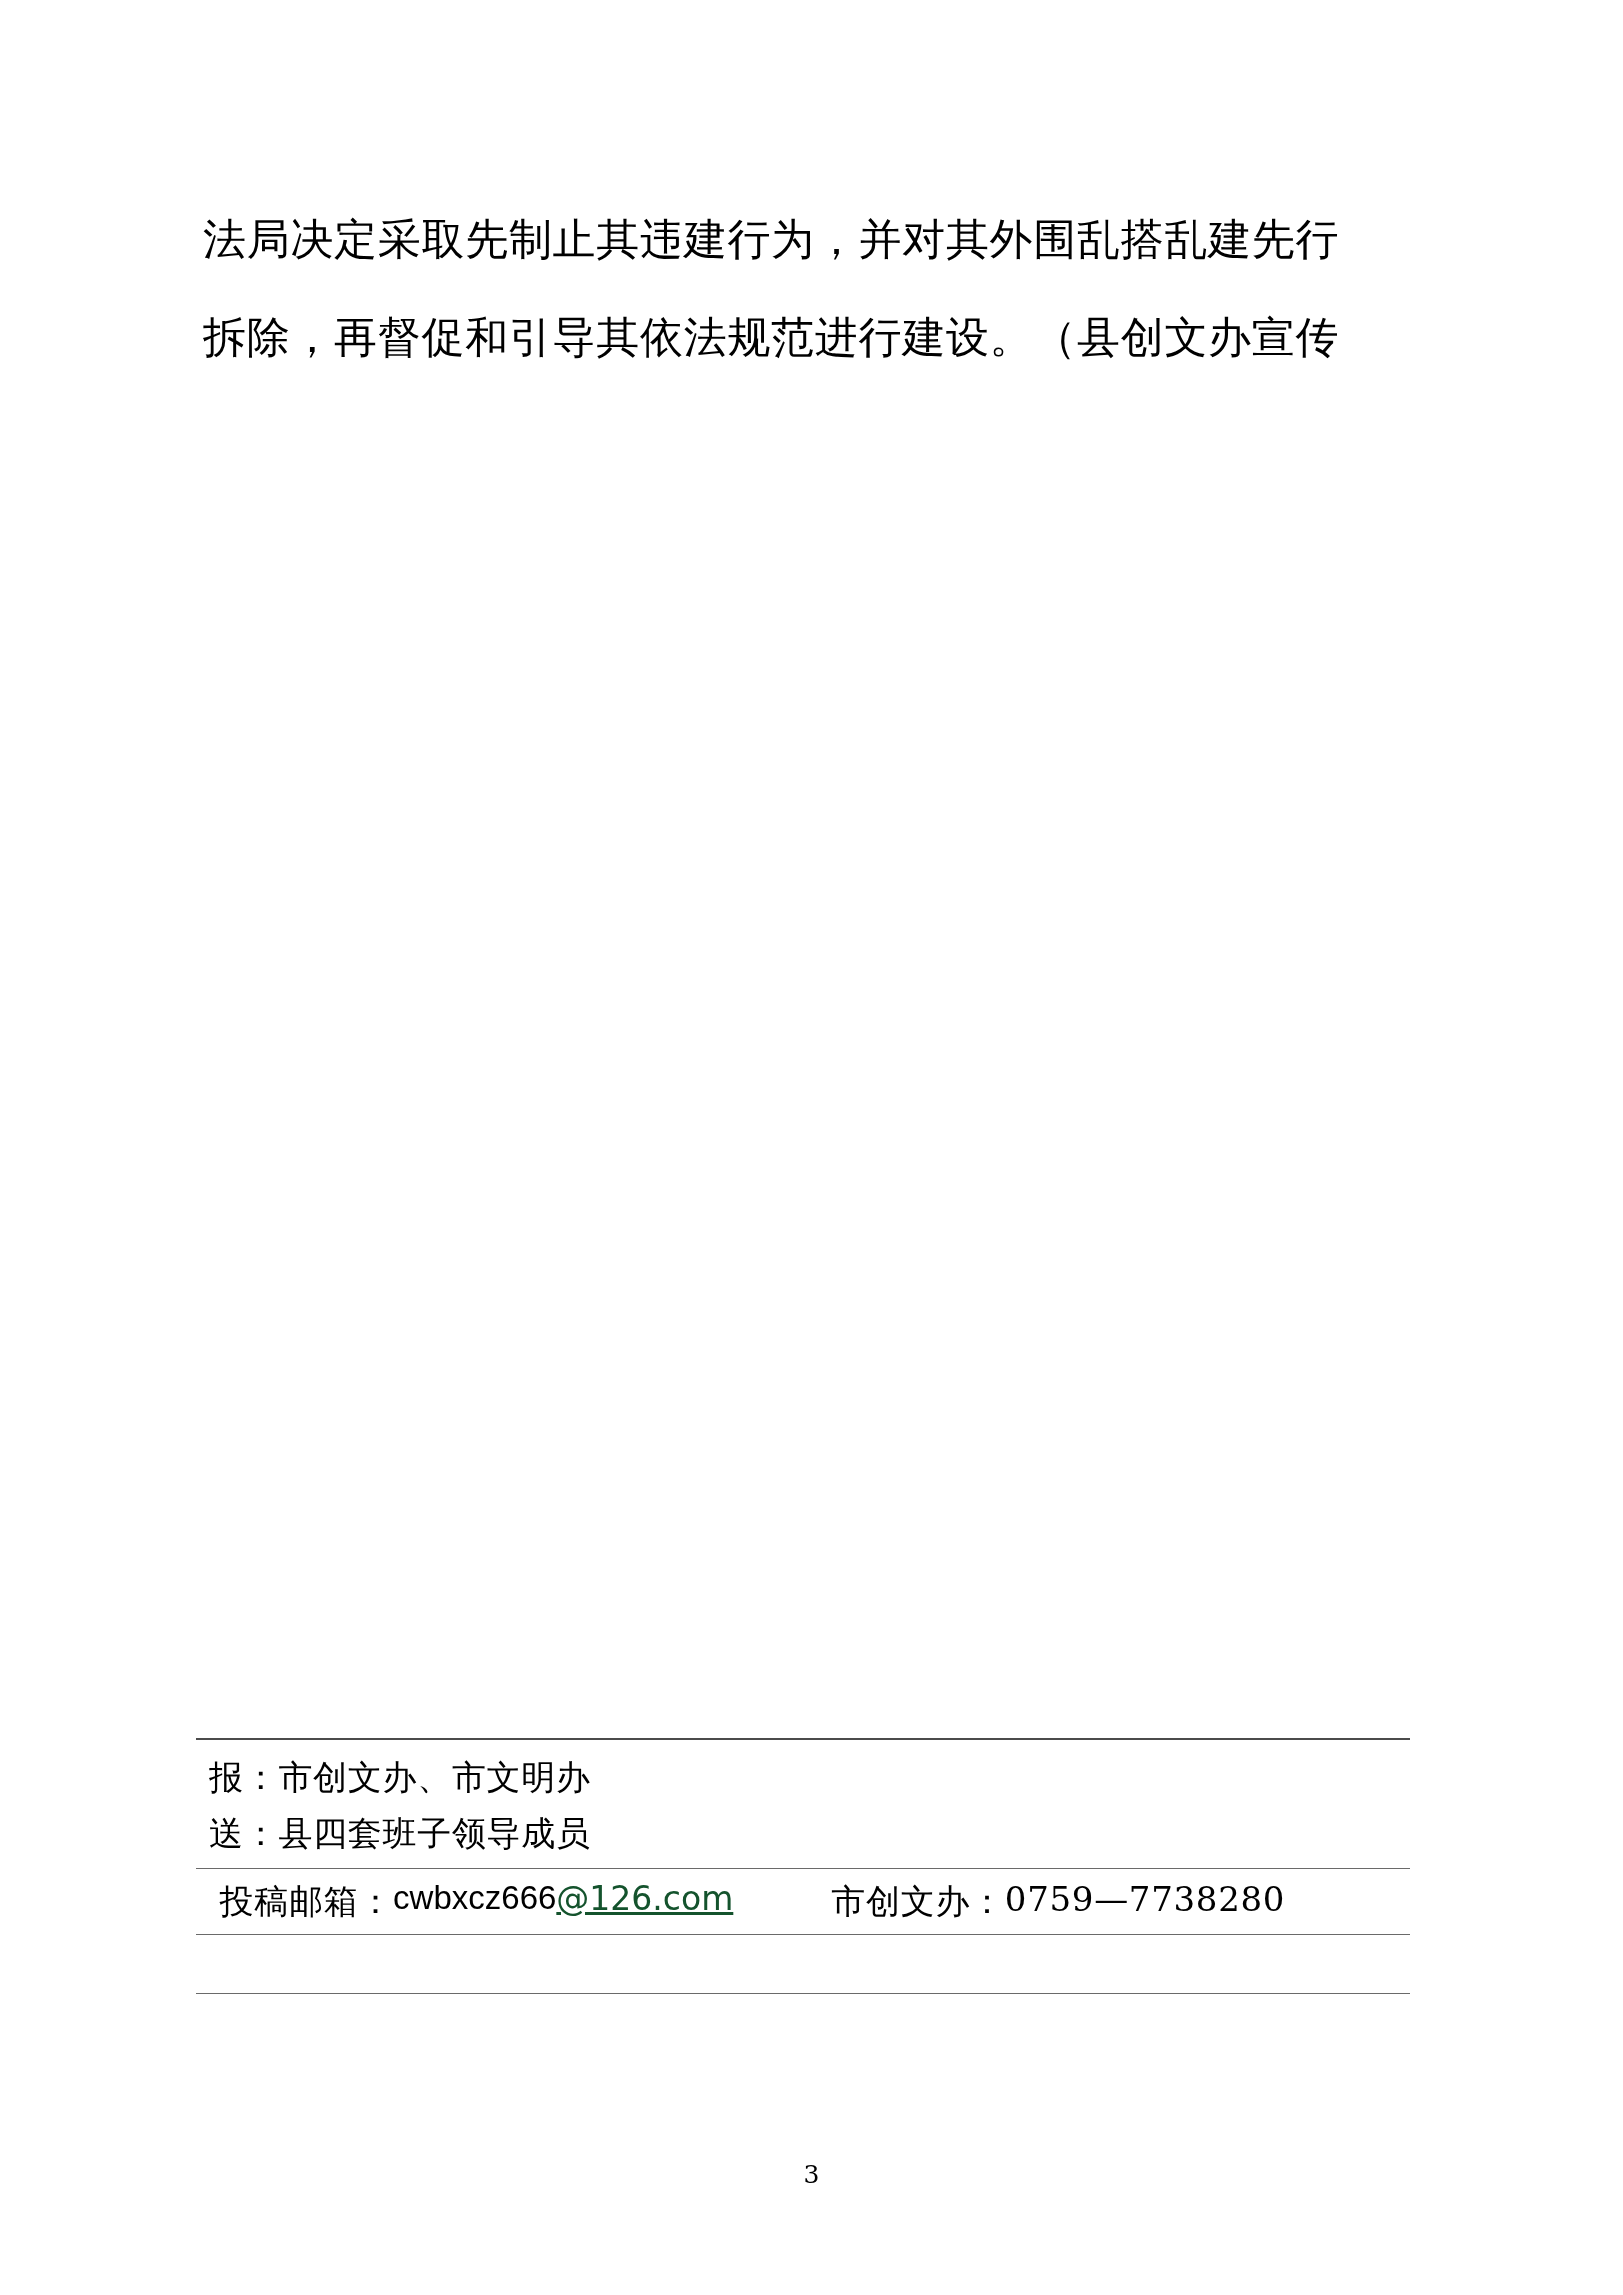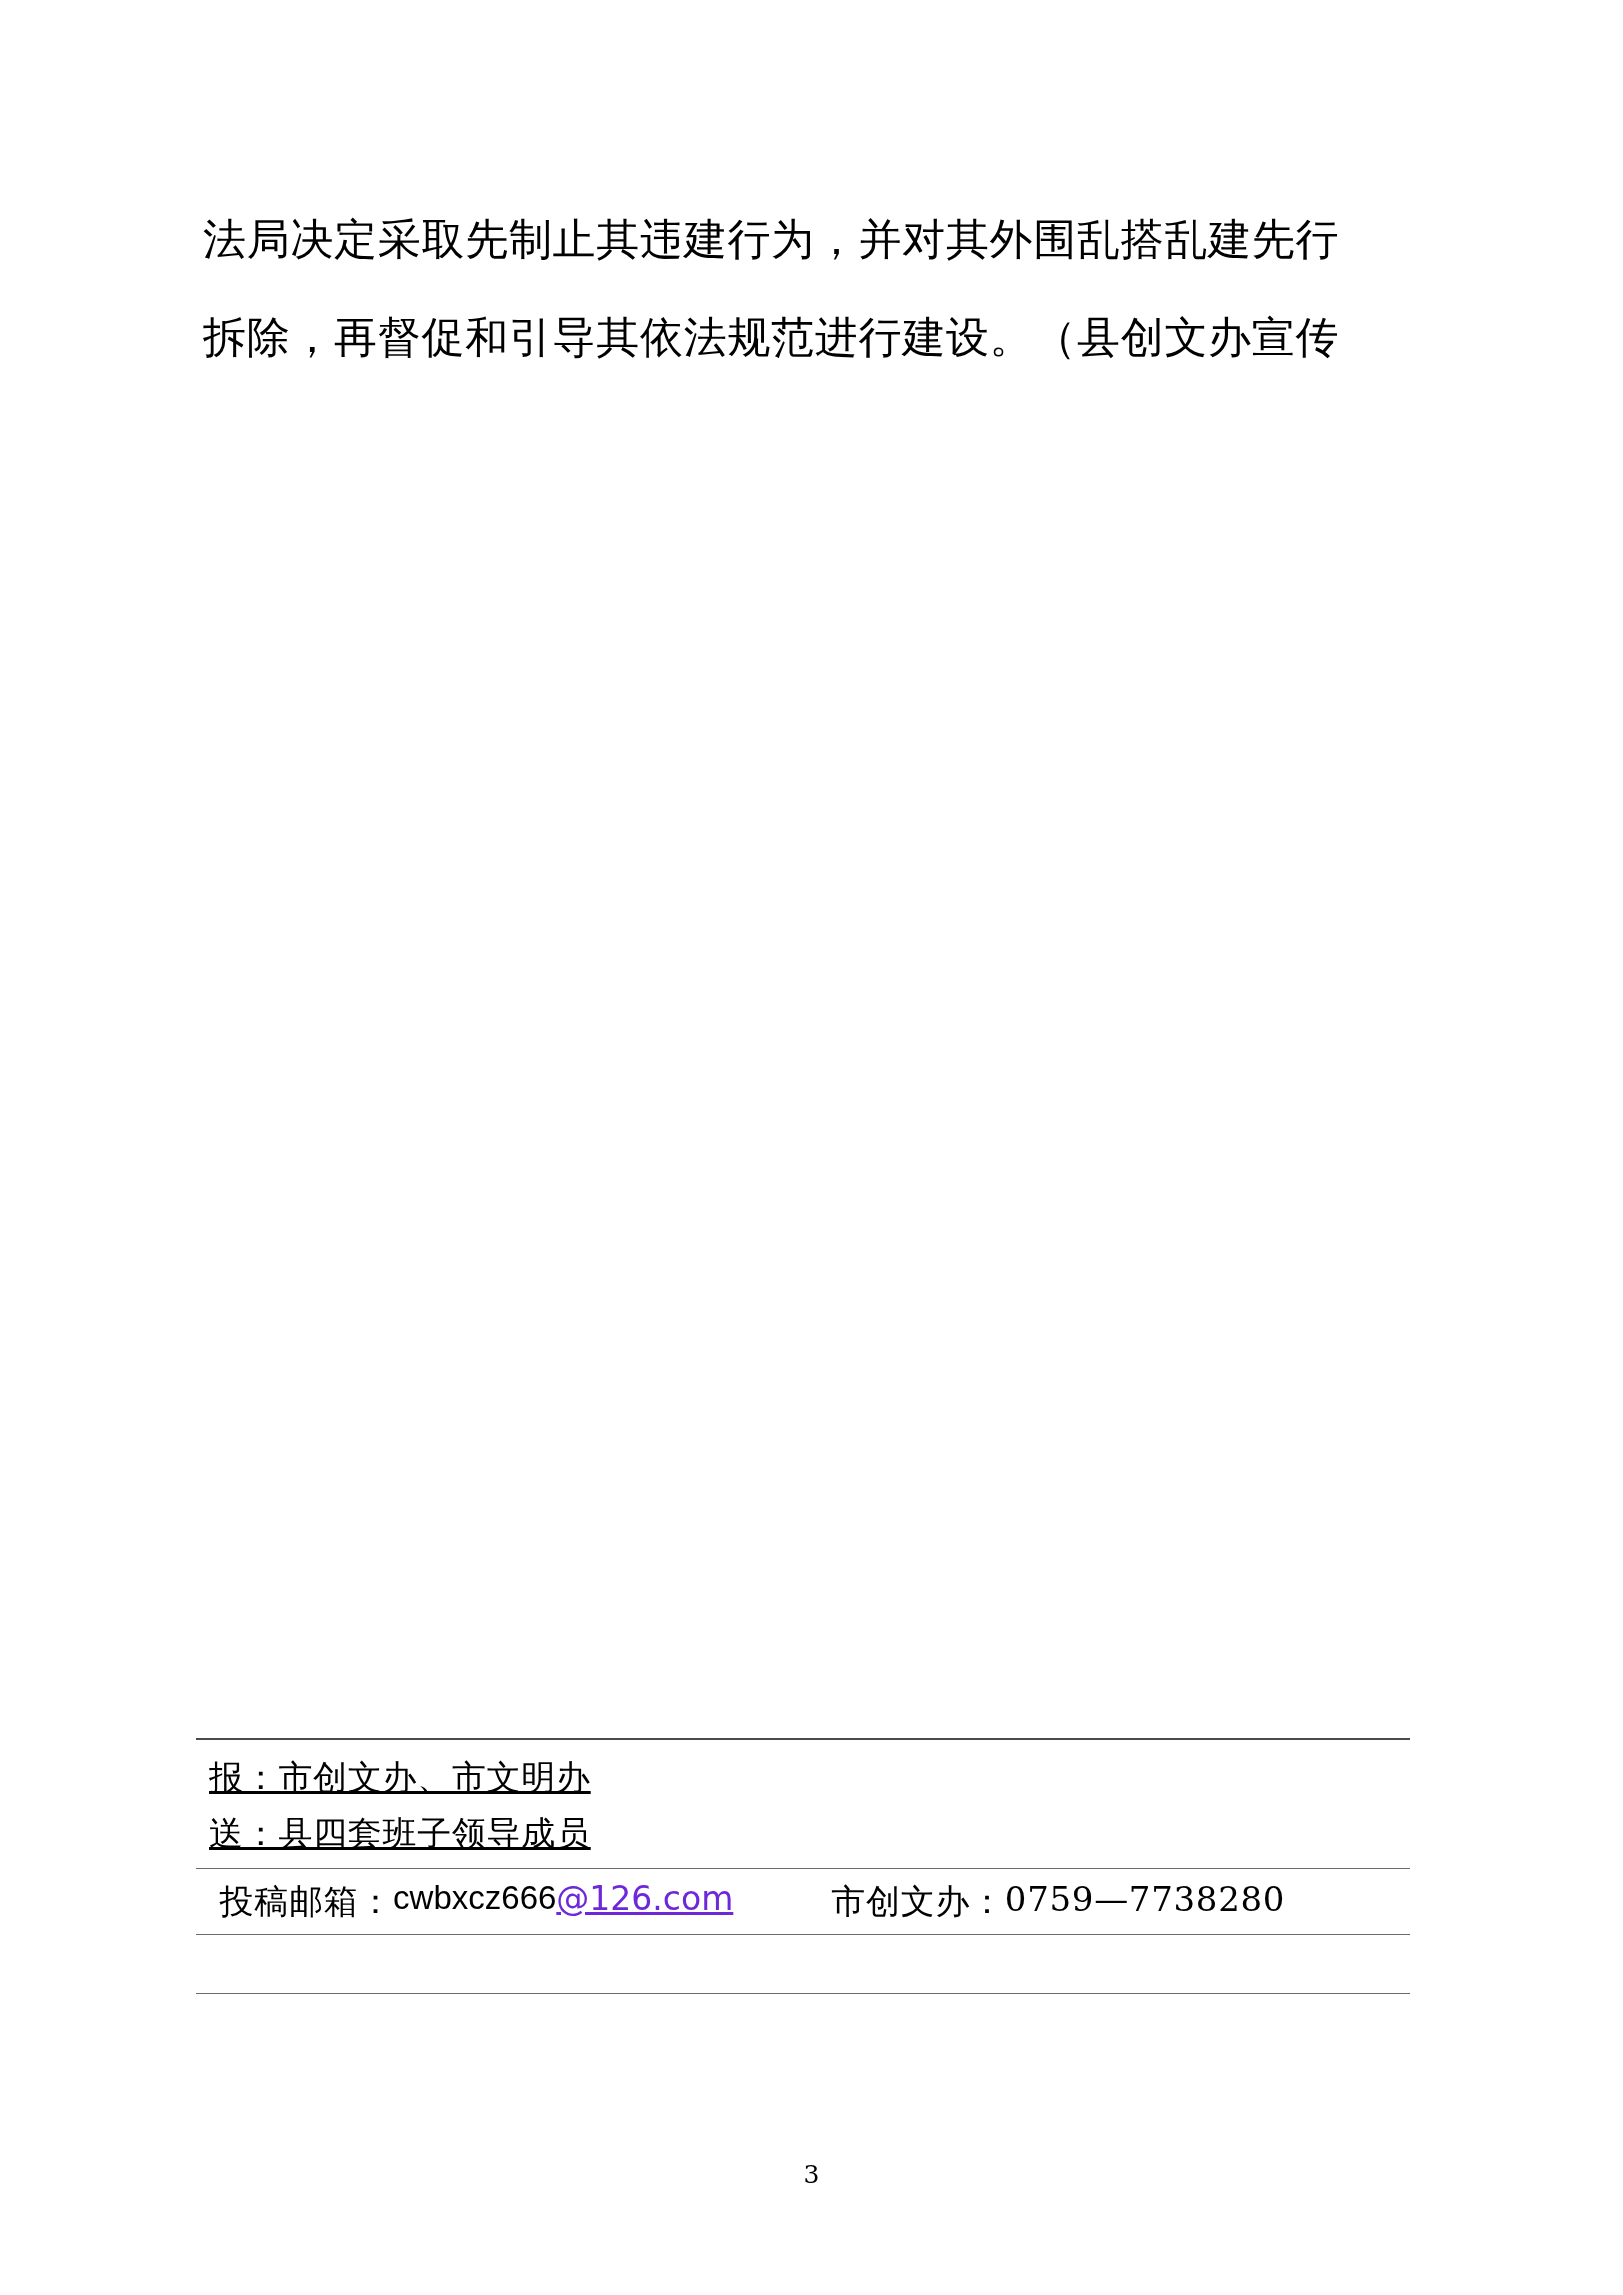--- a/index.html
+++ b/index.html
@@ -44,21 +44,20 @@
     width: 1231px;
   }
   .rule {
     border: 0;
     border-top: 2px solid #4b4b4b;
     margin: 0;
     width: 100%;
   }
   .dist-list {
     padding: 9.2px 0 6.5px 13px;
-    text-decoration: underline;
   }
   .dist-line {
     font-family: "DejaVu Serif", "Liberation Serif", serif;
     font-size: 34px;
     line-height: 56px;
     letter-spacing: 0.7px;
     white-space: pre;
   }
   .contact-row {
     display: flex;
@@ -71,21 +70,21 @@
     font-size: 34px;
     letter-spacing: 0.7px;
   }
   .email-mixed {
     font-family: Liberation Sans, sans-serif;
     font-size: 33px;
   }
   .email-link {
     font-family: "DejaVu Sans", "Liberation Sans", sans-serif;
     font-size: 33px;
-    color: #6d28d9;
+    color: #14532d;
     text-decoration: underline;
   }
   .gap {
     display: inline-block;
     width: 98px;
   }
   .rule-thin {
     border: 0;
     border-top: 1.3px solid #6a6a6a;
     margin: 0;

